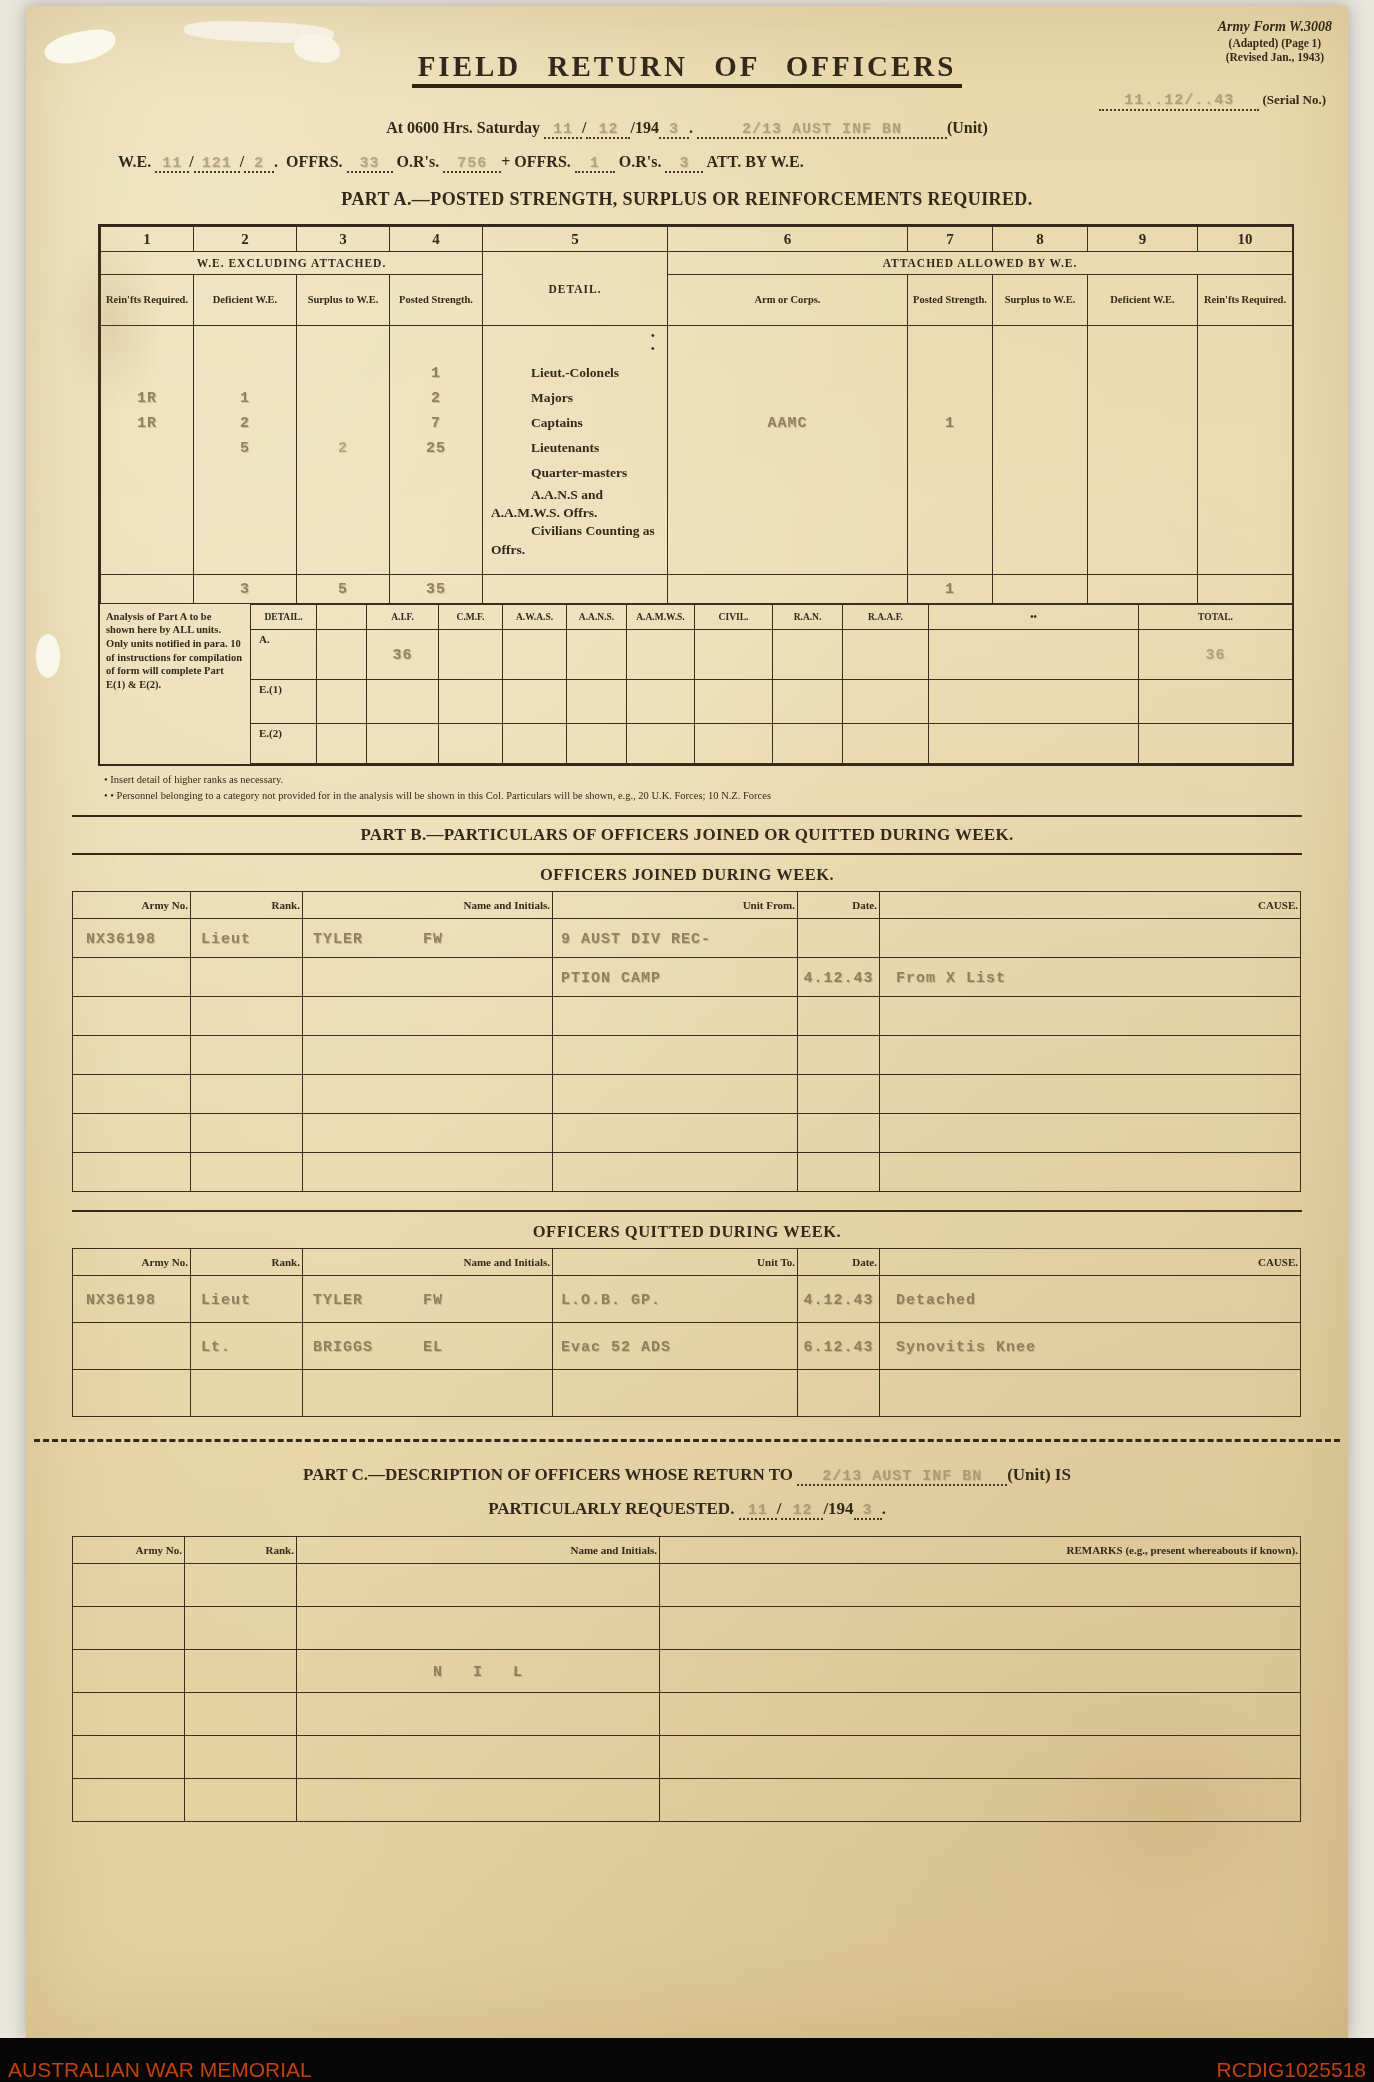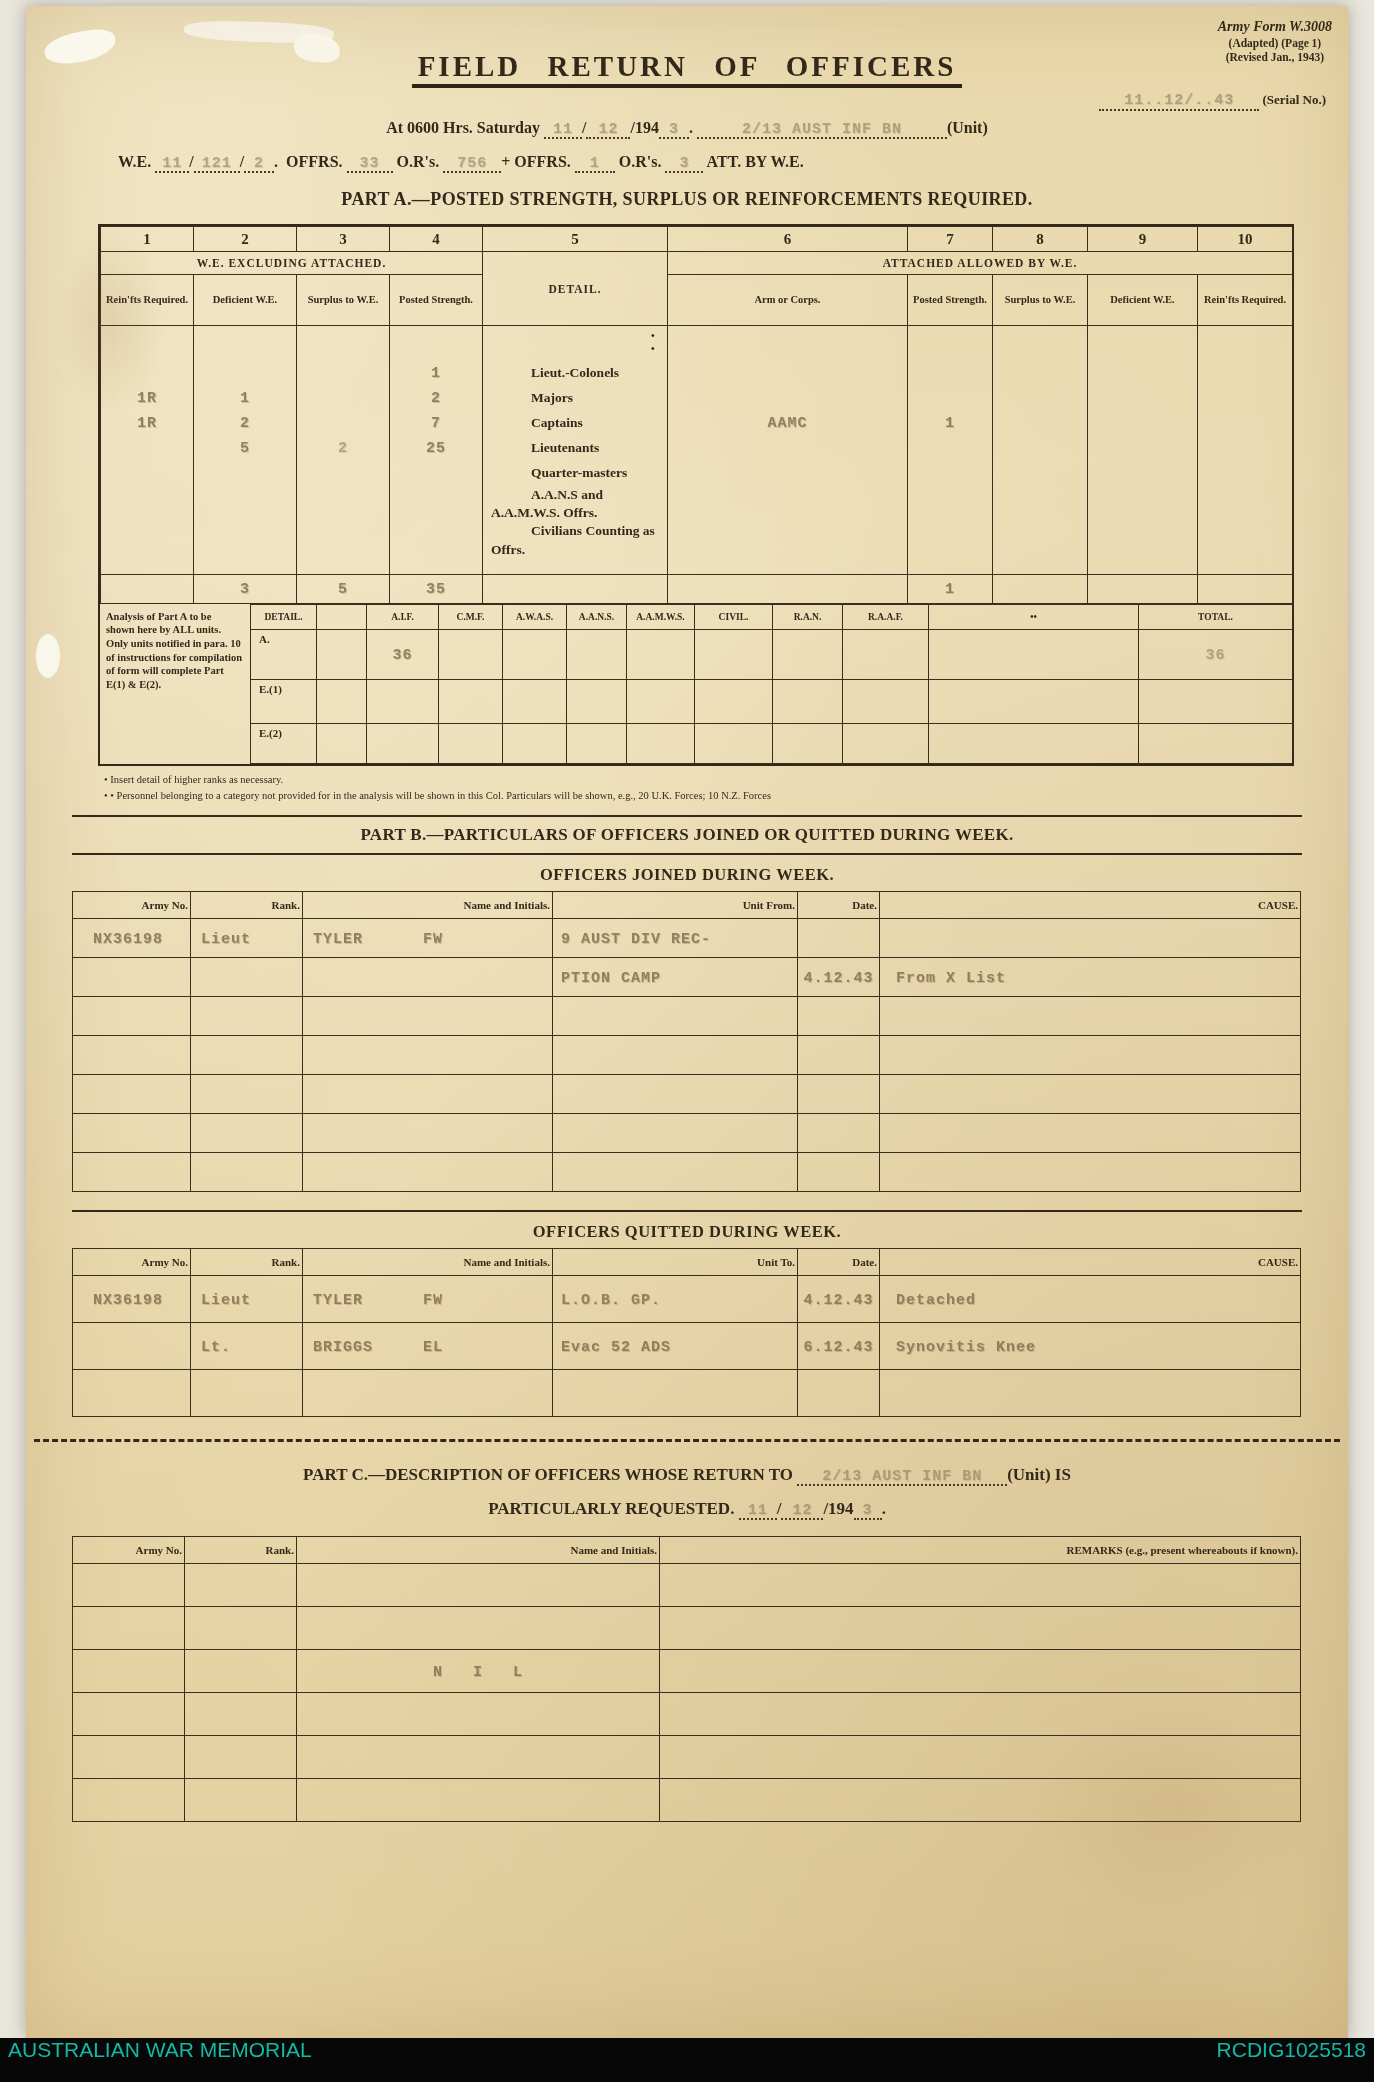--- a/index.html
+++ b/index.html
@@ -70,36 +70,36 @@
   .rule{border-top:2.5px solid #33281a;margin:12px 46px 0;}
   .pb-heading{text-align:center;font-size:17px;font-weight:bold;margin-top:8px;letter-spacing:.3px;}
   .sub-title{text-align:center;font-size:16.5px;font-weight:bold;margin:10px 0 6px;letter-spacing:.5px;}
 
   .tblb{width:1228px;margin:2px 0 0 46px;}
   .tblb th{border:1.5px solid #3a2e1c;font-size:11px;font-weight:bold;height:22px;padding:2px;text-align:right;}
   .tblb td{border:1.2px solid #3a2e1c;vertical-align:middle;}
   .joined td{height:36px;}
   .quitted td{height:44px;}
   .pc td{height:40px;}
-  .cb-army{text-align:left;padding-left:20px;}
+  .cb-army{text-align:left;padding-left:13px;}
   .cb-rank{text-align:left;padding-left:10px;}
   .cb-name{text-align:left;padding-left:10px;}
   .cb-unit{text-align:left;padding-left:8px;}
   .cb-date{text-align:center;}
   .cb-cause{text-align:left;padding-left:16px;}
   .cc-army{text-align:left;padding-left:4px;}
   .cc-rank{text-align:left;padding-left:8px;}
   .cc-name{text-align:center;}
   .cc-remarks{text-align:left;padding-left:10px;}
 
   .dashed{border-top:3px dashed #33281a;margin:22px 8px 0;}
   .pc-heading{text-align:center;font-size:17px;font-weight:bold;margin-top:16px;line-height:2;}
 
-  .footer-bar{position:absolute;left:0;bottom:0;width:1374px;height:44px;background:#070707;color:#14b8a6;
-     display:flex;justify-content:space-between;align-items:flex-start;box-sizing:border-box;padding:0 8px;
+  .footer-bar{position:absolute;left:0;bottom:0;width:1374px;height:44px;background:#070707;color:#c2410c;
+     display:flex;justify-content:space-between;align-items:flex-end;box-sizing:border-box;padding:0 8px;
      font-family:"Liberation Sans",sans-serif;font-size:21px;}
 </style>
 </head>
 <body>
 
 <div class="paper">
 
   <div class="tear" style="left:18px;top:26px;width:72px;height:30px;background:#faf7ec;border-radius:55% 40% 60% 50%;transform:rotate(-10deg);"></div>
   <div class="tear" style="left:158px;top:16px;width:150px;height:20px;background:#f5f1e4;border-radius:40%;transform:rotate(2deg);opacity:.9;"></div>
   <div class="tear" style="left:268px;top:28px;width:46px;height:28px;background:#f8f4e8;border-radius:50% 60% 40% 50%;transform:rotate(6deg);"></div>

